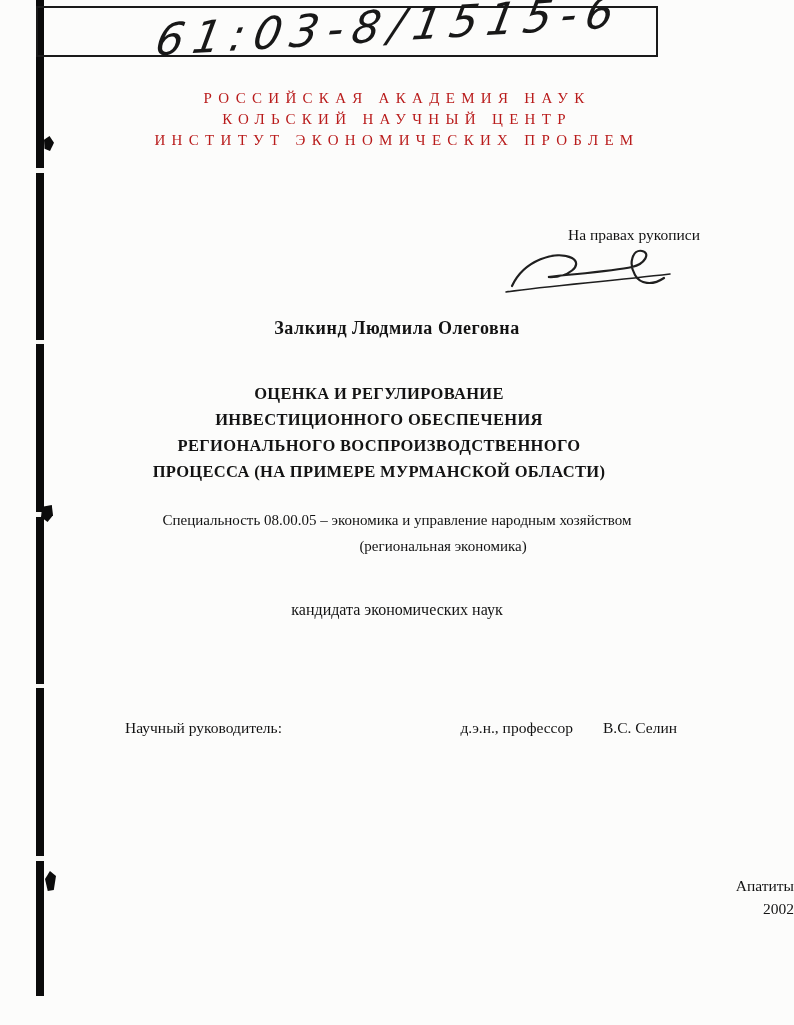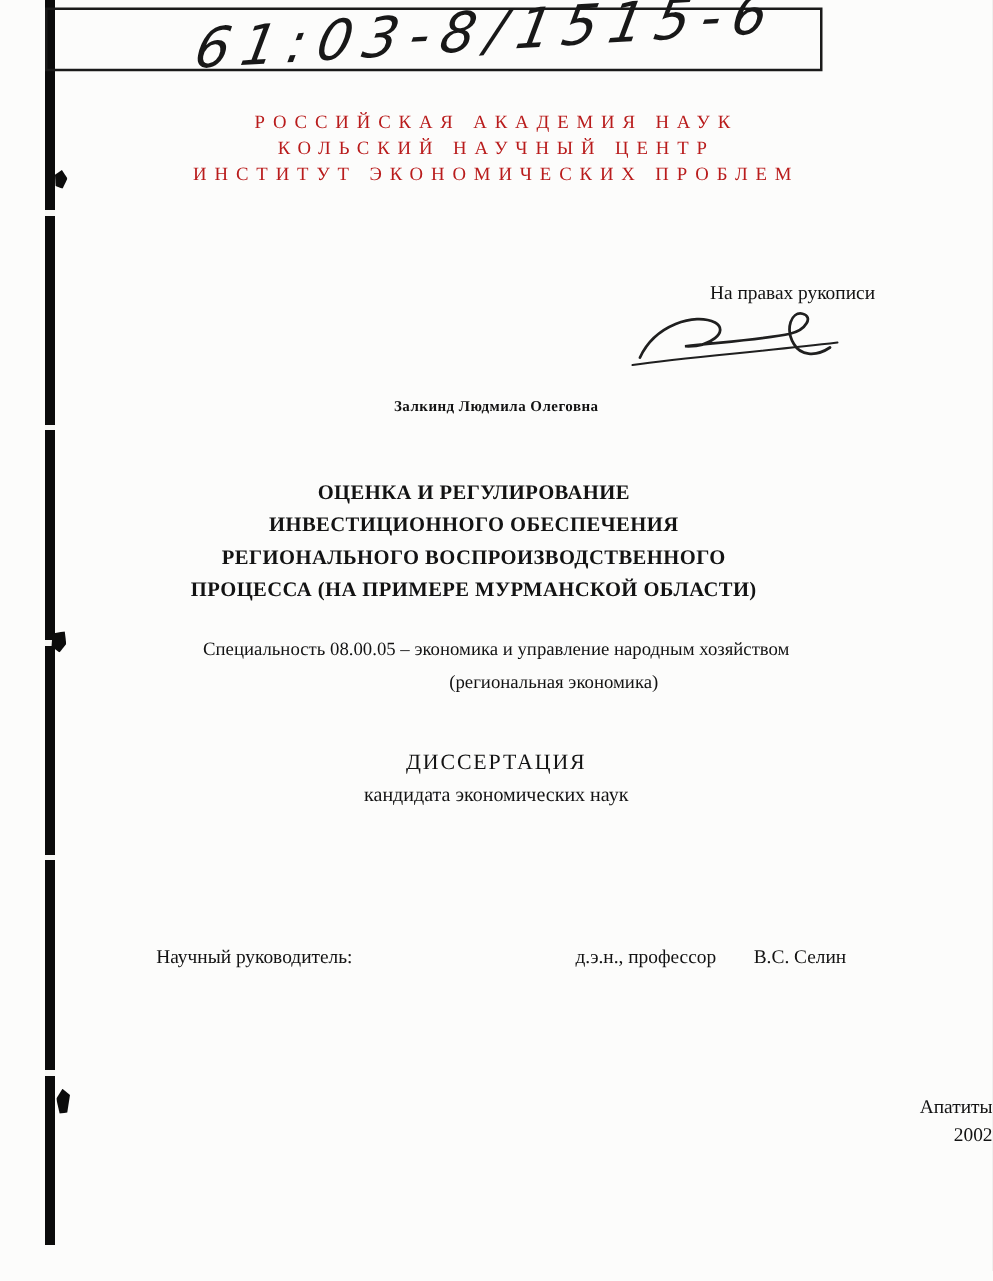--- a/index.html
+++ b/index.html
@@ -93,21 +93,21 @@
   }
 
   
   .author {
     position: absolute;
     top: 318px;
     left: 0;
     width: 100%;
     text-align: center;
     font-weight: bold;
-    font-size: 12px;
+    font-size: 18px;
     letter-spacing: 0.03em;
   }
 
   
   .title-block {
     position: absolute;
     top: 381px;
     left: 109px;
     width: 540px;
     text-align: center;
@@ -147,21 +147,20 @@
 
   
   .supervisor-row {
     position: absolute;
     top: 719px;
     left: 125px;
     width: 552px;
     display: flex;
     align-items: baseline;
     font-size: 15.5px;
-    margin-top: 38px;
   }
   .supervisor-right {
     margin-left: auto;
     display: flex;
     gap: 30px;
   }
 
   
   .footer-block {
     position: absolute;
@@ -208,21 +207,20 @@
     <div>РЕГИОНАЛЬНОГО ВОСПРОИЗВОДСТВЕННОГО</div>
     <div>ПРОЦЕССА (НА ПРИМЕРЕ МУРМАНСКОЙ ОБЛАСТИ)</div>
   </div>
 
   <div class="specialty-block">
     <div>Специальность 08.00.05 –  экономика и управление народным хозяйством</div>
     <div class="specialty-line2">(региональная экономика)</div>
   </div>
 
   <div class="dissertation-block">
-    <div class="dissertation-word">ДИССЕРТАЦИЯ</div>
     <div>кандидата экономических наук</div>
   </div>
 
   <div class="supervisor-row">
     <span>Научный руководитель:</span>
     <span class="supervisor-right">
       <span>д.э.н., профессор</span>
       <span>В.С. Селин</span>
     </span>
   </div>

